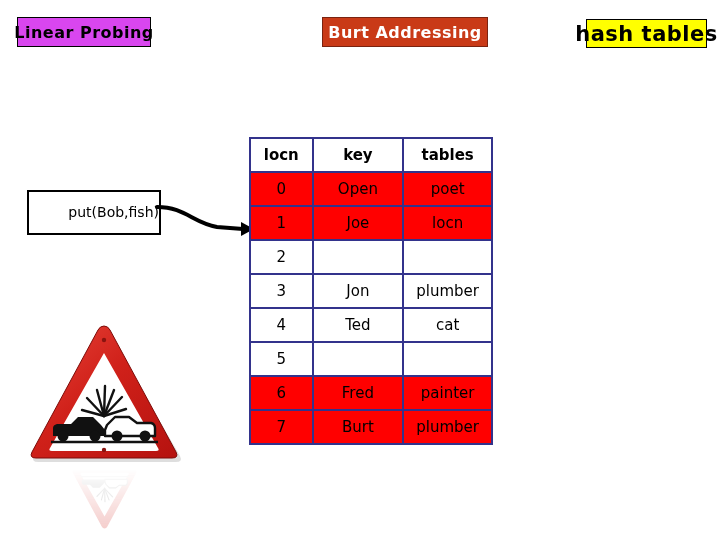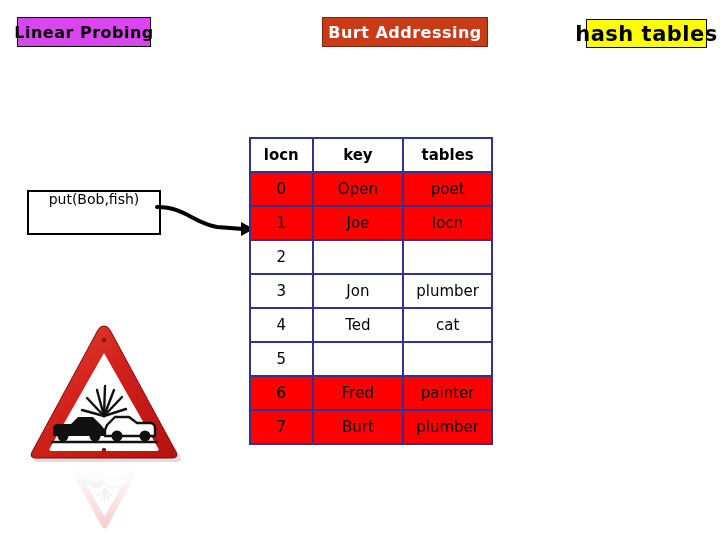--- a/index.html
+++ b/index.html
@@ -66,23 +66,23 @@
   #callout-box {
     position: absolute;
     left: 27px;
     top: 190px;
     width: 134px;
     height: 45px;
     box-sizing: border-box;
     background: #ffffff;
     border: 2px solid #000000;
     display: flex;
-    flex-direction: column;
+    flex-direction: row;
     align-items: center;
-    justify-content: space-between;
+    justify-content: flex-end;
     line-height: 1.12;
     font-size: 14px;
     color: #000000;
     white-space: nowrap;
   }
 
   #callout-arrow {
     position: absolute;
     left: 155px;
     top: 195px;

